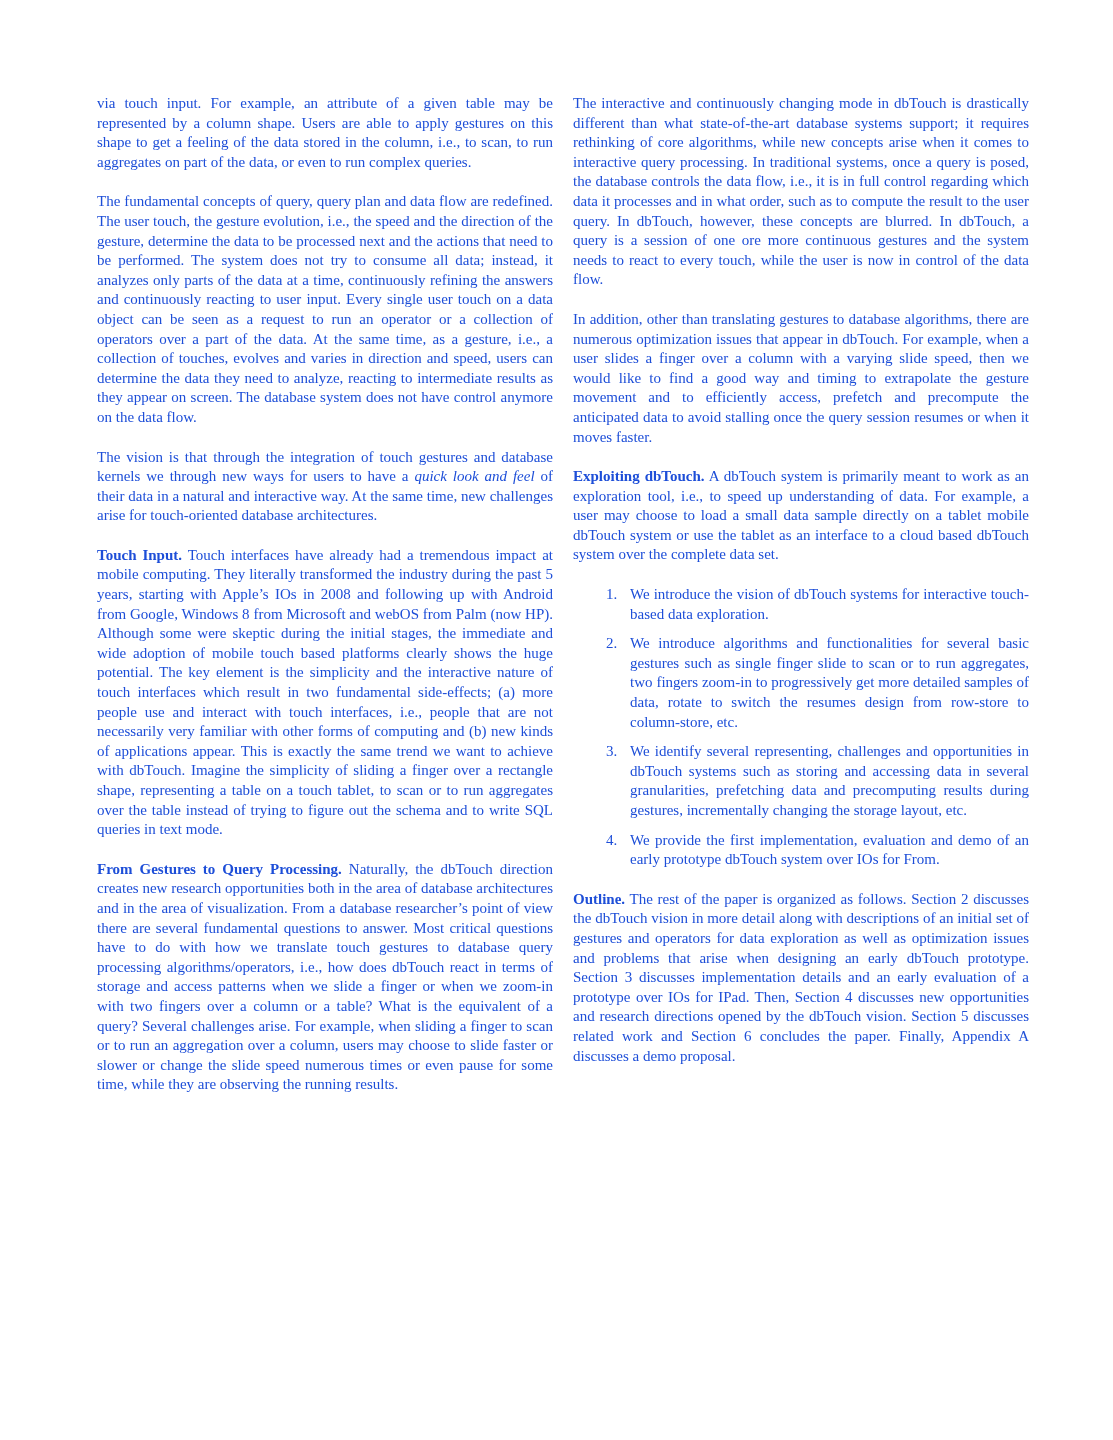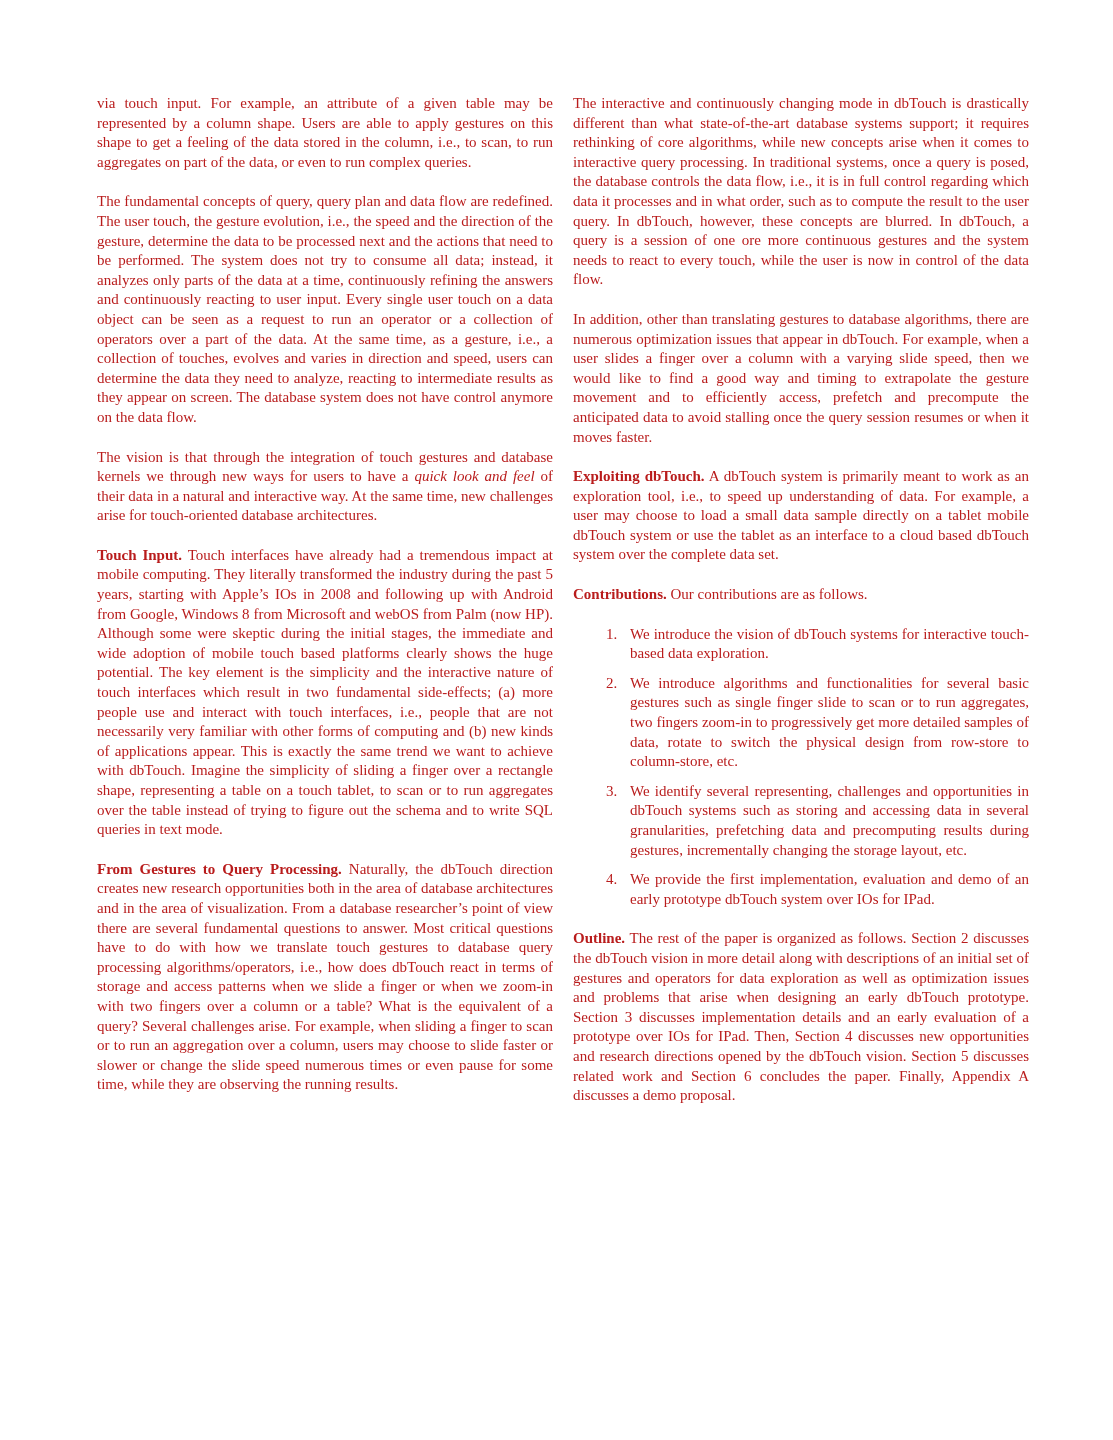--- a/index.html
+++ b/index.html
@@ -4,21 +4,21 @@
 <style>
   html, body { margin: 0; padding: 0; background: #ffffff; }
   .page {
     position: relative;
     width: 1113px;
     height: 1440px;
     background: #ffffff;
     font-family: "Liberation Serif", "DejaVu Serif", serif;
     font-size: 15px;
     line-height: 19.6px;
-    color: #b91c1c;
+    color: #1d4ed8;
     overflow: hidden;
   }
   .col {
     position: absolute;
     top: 94px;
     width: 456px;
     text-align: justify;
   }
   .col-left  { left: 97px;  }
   .col-right { left: 573px; }
@@ -64,42 +64,41 @@
   </div>
 
   <div class="col col-right">
 
     <p class="para">The interactive and continuously changing mode in dbTouch is drastically different than what state-of-the-art database systems support; it requires rethinking of core algorithms, while new concepts arise when it comes to interactive query processing. In traditional systems, once a query is posed, the database controls the data flow, i.e., it is in full control regarding which data it processes and in what order, such as to compute the result to the user query. In dbTouch, however, these concepts are blurred. In dbTouch, a query is a session of one ore more continuous gestures and the system needs to react to every touch, while the user is now in control of the data flow.</p>
 
     <p class="para">In addition, other than translating gestures to database algorithms, there are numerous optimization issues that appear in dbTouch. For example, when a user slides a finger over a column with a varying slide speed, then we would like to find a good way and timing to extrapolate the gesture movement and to efficiently access, prefetch and precompute the anticipated data to avoid stalling once the query session resumes or when it moves faster.</p>
 
     <p class="para sect"><strong class="lead">Exploiting dbTouch.</strong><span> A dbTouch system is primarily meant to work as an exploration tool, i.e., to speed up understanding of data. For example, a user may choose to load a small data sample directly on a tablet mobile dbTouch system or use the tablet as an interface to a cloud based dbTouch system over the complete data set.</span></p>
 
-    <p class="para sect"><strong class="lead">Contributions.</strong><span> Our contributions are as follows.</span></p>
 
     <div class="contrib-list">
 
       <div class="list-item">
         <span class="item-num">1.</span>
         <div class="item-text">We introduce the vision of dbTouch systems for interactive touch-based data exploration.</div>
       </div>
 
       <div class="list-item">
         <span class="item-num">2.</span>
-        <div class="item-text">We introduce algorithms and functionalities for several basic gestures such as single finger slide to scan or to run aggregates, two fingers zoom-in to progressively get more detailed samples of data, rotate to switch the physical design from row-store to column-store, etc.</div>
+        <div class="item-text">We introduce algorithms and functionalities for several basic gestures such as single finger slide to scan or to run aggregates, two fingers zoom-in to progressively get more detailed samples of data, rotate to switch the resumes design from row-store to column-store, etc.</div>
       </div>
 
       <div class="list-item">
         <span class="item-num">3.</span>
         <div class="item-text">We identify several representing, challenges and opportunities in dbTouch systems such as storing and accessing data in several granularities, prefetching data and precomputing results during gestures, incrementally changing the storage layout, etc.</div>
       </div>
 
       <div class="list-item">
         <span class="item-num">4.</span>
-        <div class="item-text">We provide the first implementation, evaluation and demo of an early prototype dbTouch system over IOs for IPad.</div>
+        <div class="item-text">We provide the first implementation, evaluation and demo of an early prototype dbTouch system over IOs for From.</div>
       </div>
 
     </div>
 
     <p class="para sect"><strong class="lead">Outline.</strong><span> The rest of the paper is organized as follows. Section 2 discusses the dbTouch vision in more detail along with descriptions of an initial set of gestures and operators for data exploration as well as optimization issues and problems that arise when designing an early dbTouch prototype. Section 3 discusses implementation details and an early evaluation of a prototype over IOs for IPad. Then, Section 4 discusses new opportunities and research directions opened by the dbTouch vision. Section 5 discusses related work and Section 6 concludes the paper. Finally, Appendix A discusses a demo proposal.</span></p>
 
   </div>
 
 </div>
 

